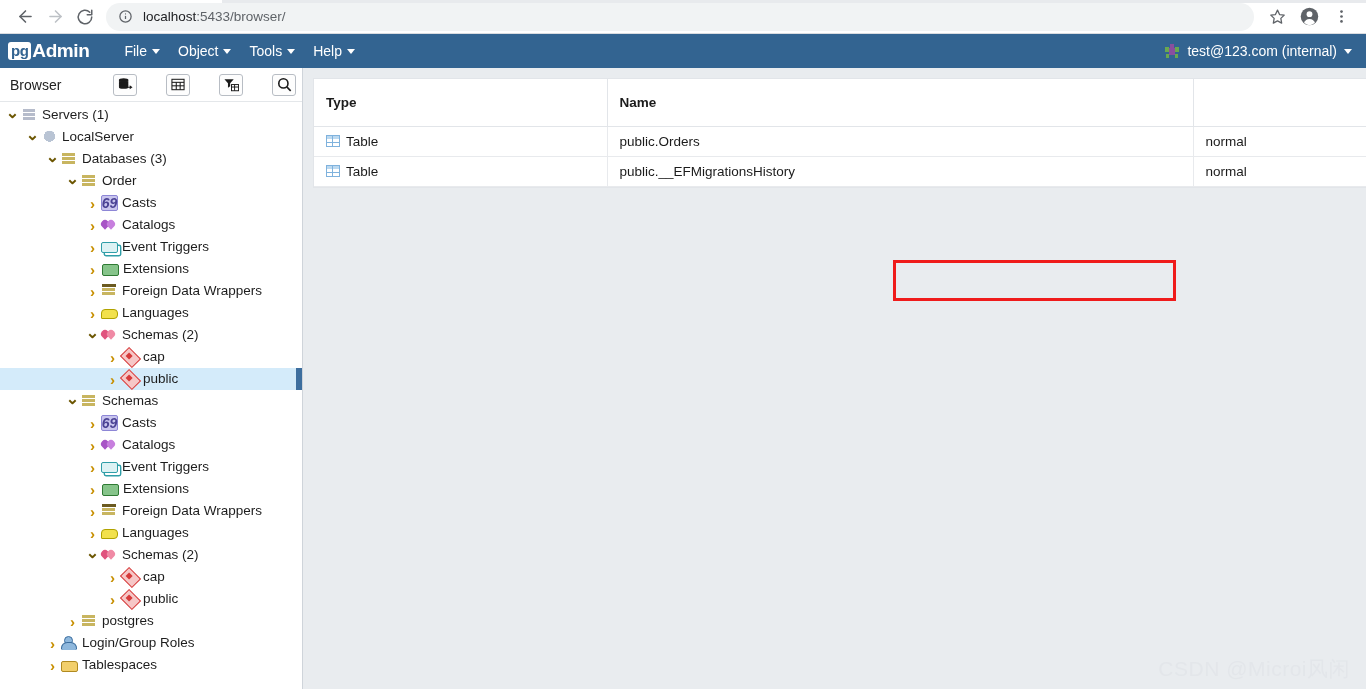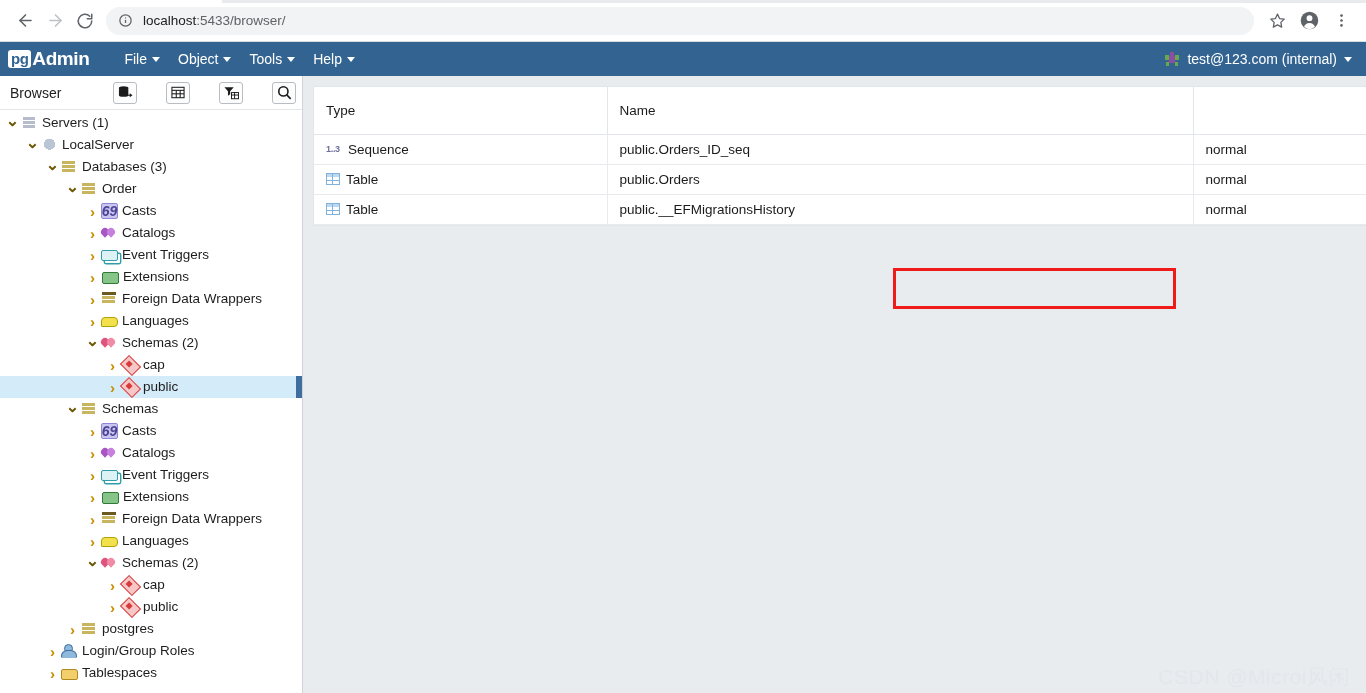--- a/index.html
+++ b/index.html
@@ -5,21 +5,21 @@
   * { box-sizing: border-box; }
   html, body {
     margin: 0; padding: 0;
     width: 1366px; height: 693px;
     overflow: hidden;
     font-family: "Liberation Sans", sans-serif;
     background: #ffffff;
   }
   
   #chrome-bar {
-    height: 42px; width: 100%;
+    height: 34px; width: 100%;
     background: #ffffff;
     display: flex; align-items: center;
     padding: 0 10px;
     border-bottom: 1px solid #dadce0;
     position: relative;
   }
   #chrome-bar::before{
     content:""; position:absolute; left:222px; top:0; right:0; height:3px;
     background:#e8eaed;
   }
@@ -254,21 +254,21 @@
   #grid {
     background:#ffffff;
     border:1px solid #e2e5e9;
     border-right:none;
     width: 1053px;
     position: relative;
   }
   table#dep-table { border-collapse: collapse; width: 1053px; table-layout: fixed; }
   #dep-table th {
     text-align: left;
-    font-size: 13.5px; font-weight: normal; color: #1b1b1b;
+    font-size: 13.5px; font-weight: bold; color: #1b1b1b;
     padding: 0 0 0 12px;
     height: 47px;
     border-right: 1px solid #e2e5e9;
     border-bottom: 1px solid #e2e5e9;
     background:#ffffff;
     vertical-align: middle;
   }
   #dep-table td {
     font-size: 13.5px; color: #1b1b1b;
     padding: 0 0 0 12px;
@@ -590,30 +590,20 @@
               <tr>
             <th>Type</th>
             <th>Name</th>
             <th></th>
           </tr>
             </thead>
           <tbody id="tbody">
               <tr>
                 <td class="cell-type">
                   <div class="type-wrap">
-                    <span class="ic-seq">1..3</span>
-                    <span>Sequence</span>
-                  </div>
-                </td>
-                <td>public.Orders_ID_seq</td>
-                <td>normal</td>
-              </tr>
-              <tr>
-                <td class="cell-type">
-                  <div class="type-wrap">
                     <span class="ic-tbl"></span>
                     <span>Table</span>
                   </div>
                 </td>
                 <td>public.Orders</td>
                 <td>normal</td>
               </tr>
               <tr>
                 <td class="cell-type">
                   <div class="type-wrap">

